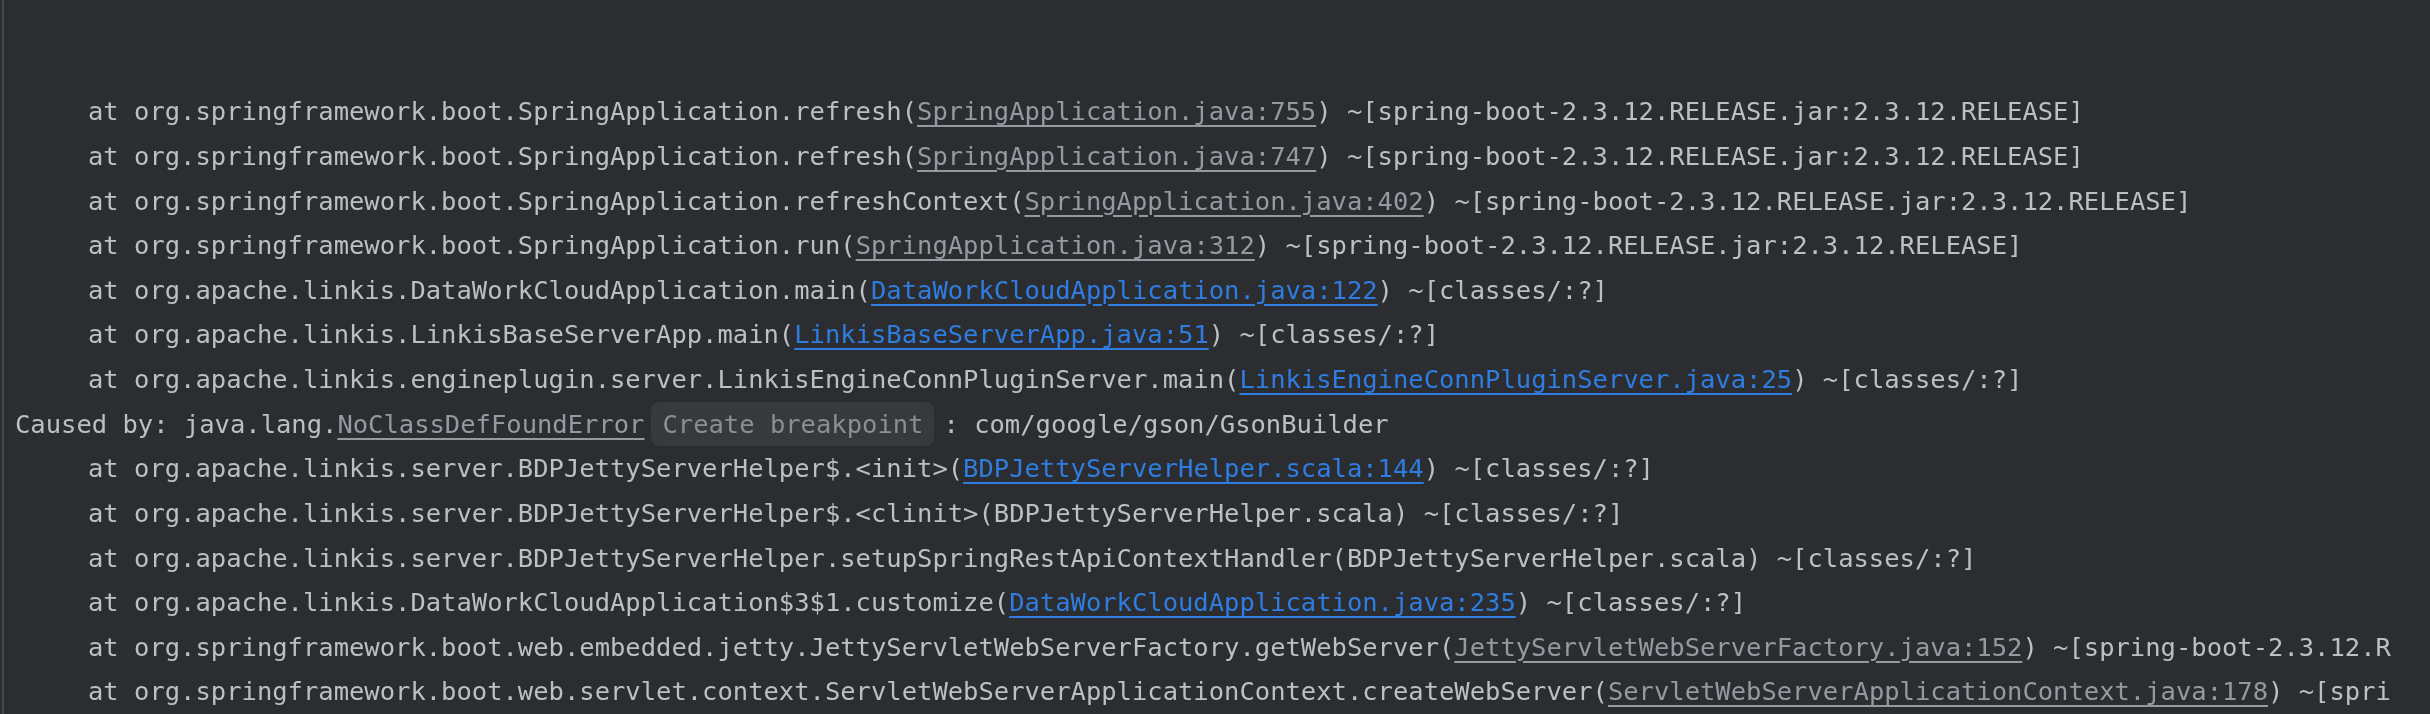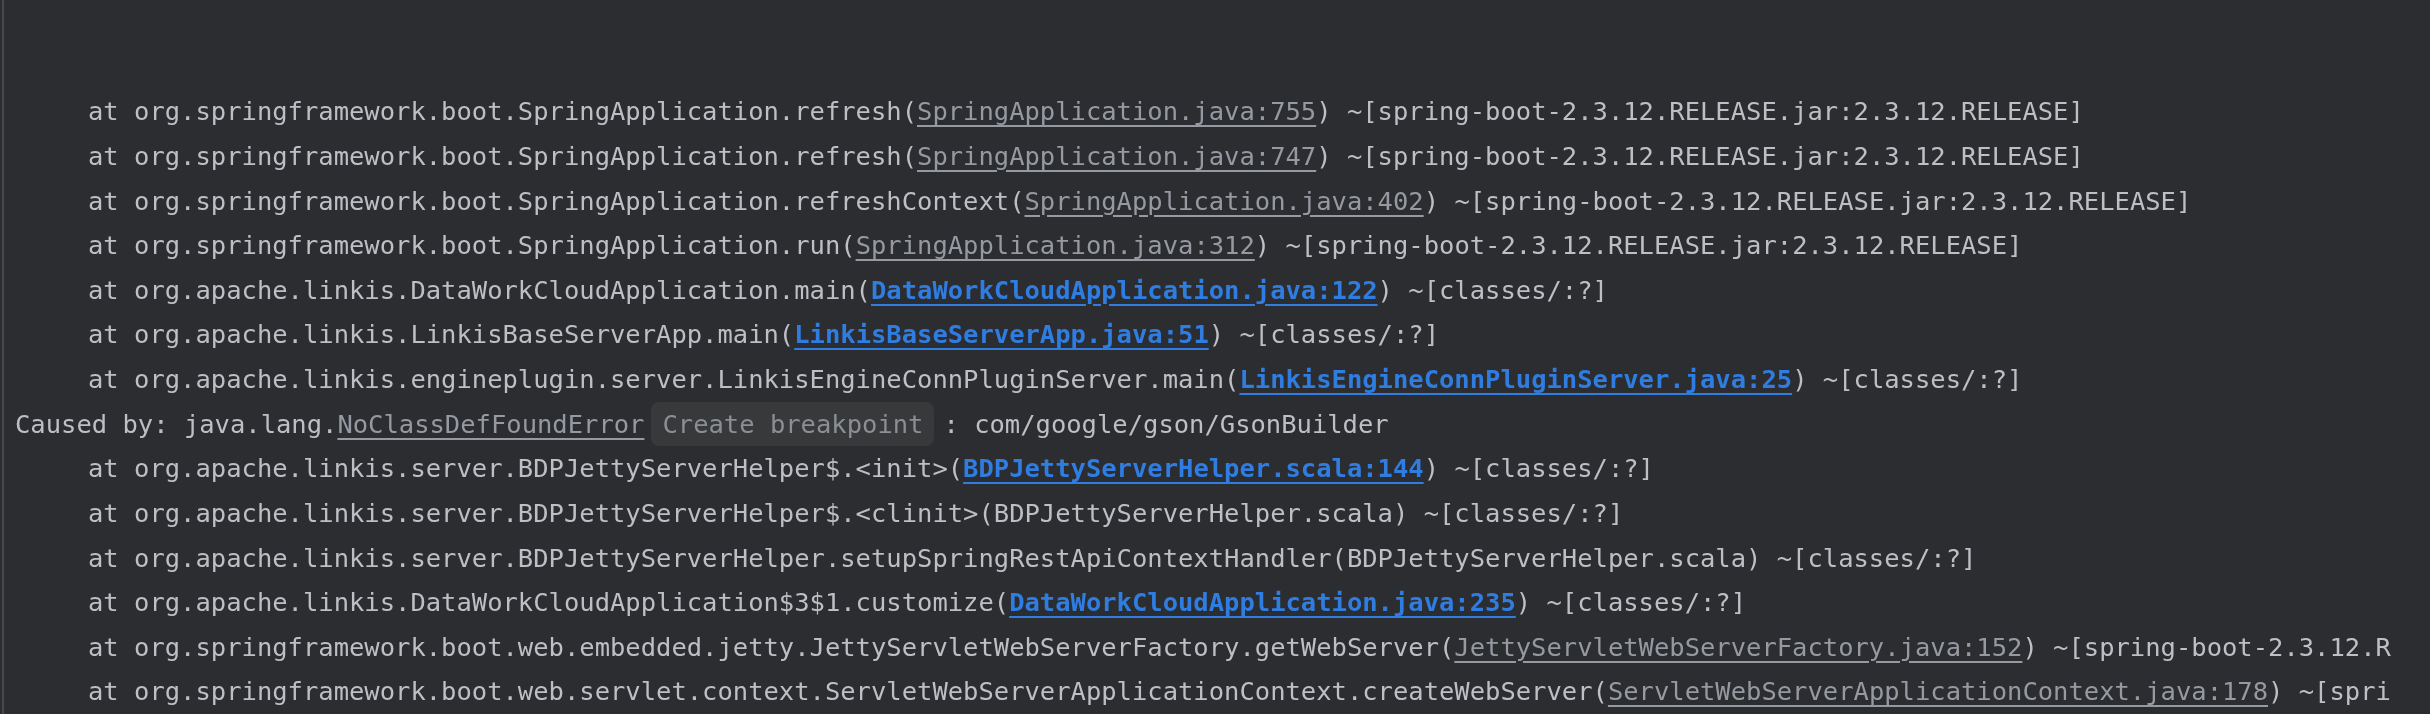--- a/index.html
+++ b/index.html
@@ -52,21 +52,20 @@
     text-underline-offset: 5px;
     text-decoration-thickness: 2px;
     cursor: pointer;
   }
   .bluelink {
     color: var(--blue-link);
     text-decoration: underline;
     text-underline-offset: 5px;
     text-decoration-thickness: 2px;
     cursor: pointer;
-    font-weight: bold;
   }
   .badge {
     display: inline-block;
     background: var(--badge-bg);
     color: var(--badge-text);
     border-radius: 8px;
     padding: 0 11px;
     margin: 0 9px 0 7px;
     cursor: pointer;
   }

